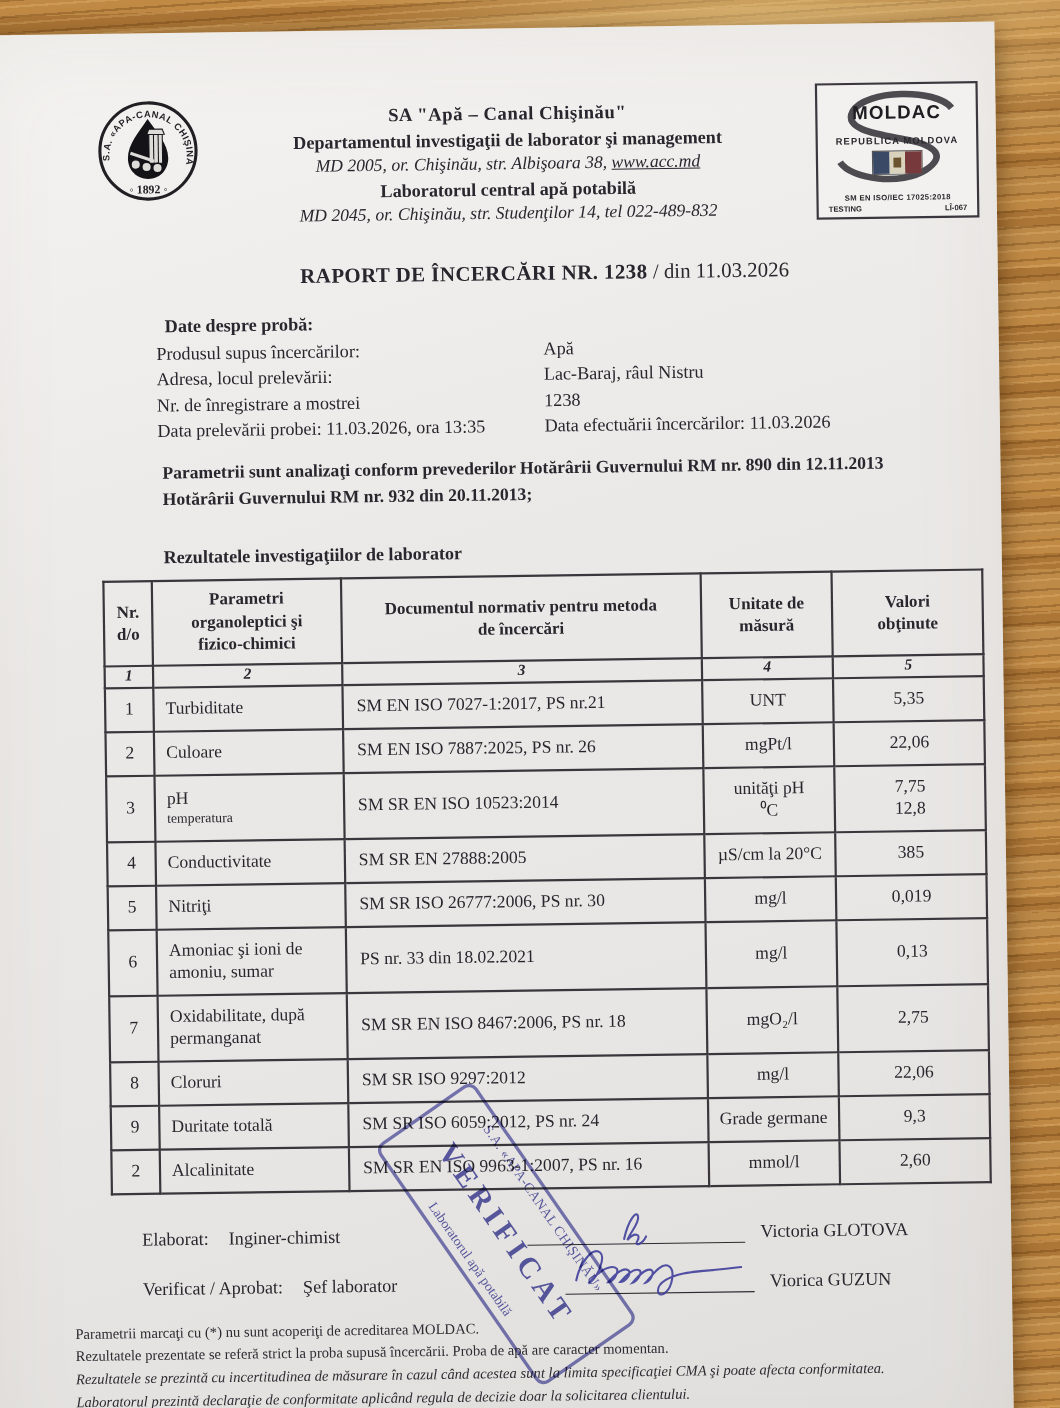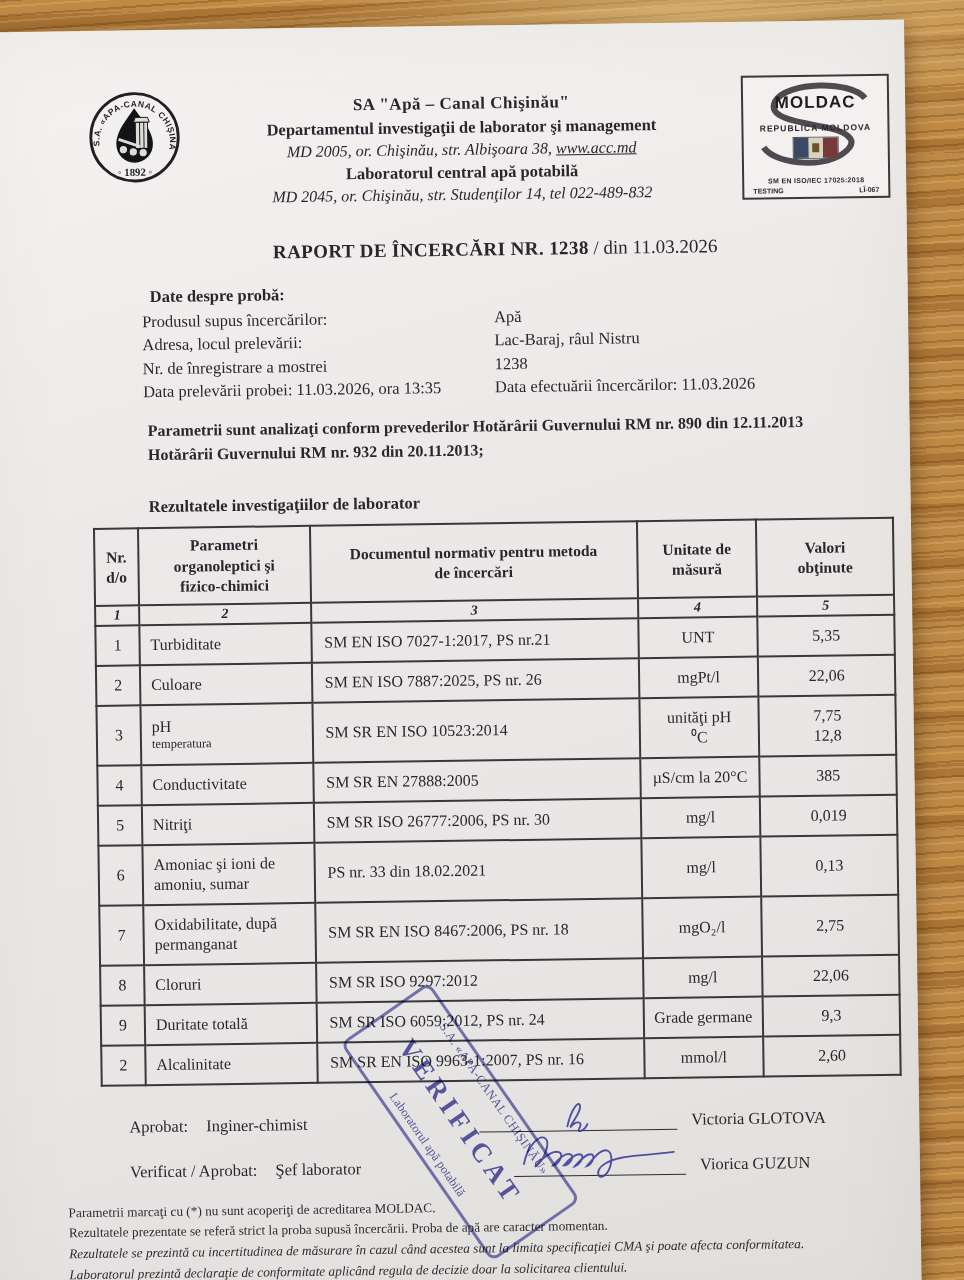--- a/index.html
+++ b/index.html
@@ -365,21 +365,21 @@
             <td class="c-val">
               <div>2,60</div>
             </td>
           </tr>
         </tbody>
     </table>
 
     <div class="sig-block">
       <div class="sig-row">
         <div class="sig-role">
-          <span class="rl">Aprobat:</span>
+          <span class="rl">Elaborat:</span>
           <span>Inginer-chimist</span>
         </div>
         <div class="sig-line sl1">
           <svg width="54" height="42" viewBox="0 0 54 42">
             <path class="sigpath" d="M16,32 C20,15 28,5 29,12 C30,18 21,27 19,33 C25,26 32,27 28,34 C24.5,39.5 33,37 36,30"></path>
           </svg>
         </div>
         <div class="sig-name">Victoria GLOTOVA</div>
       </div>
       <div class="sig-row">

